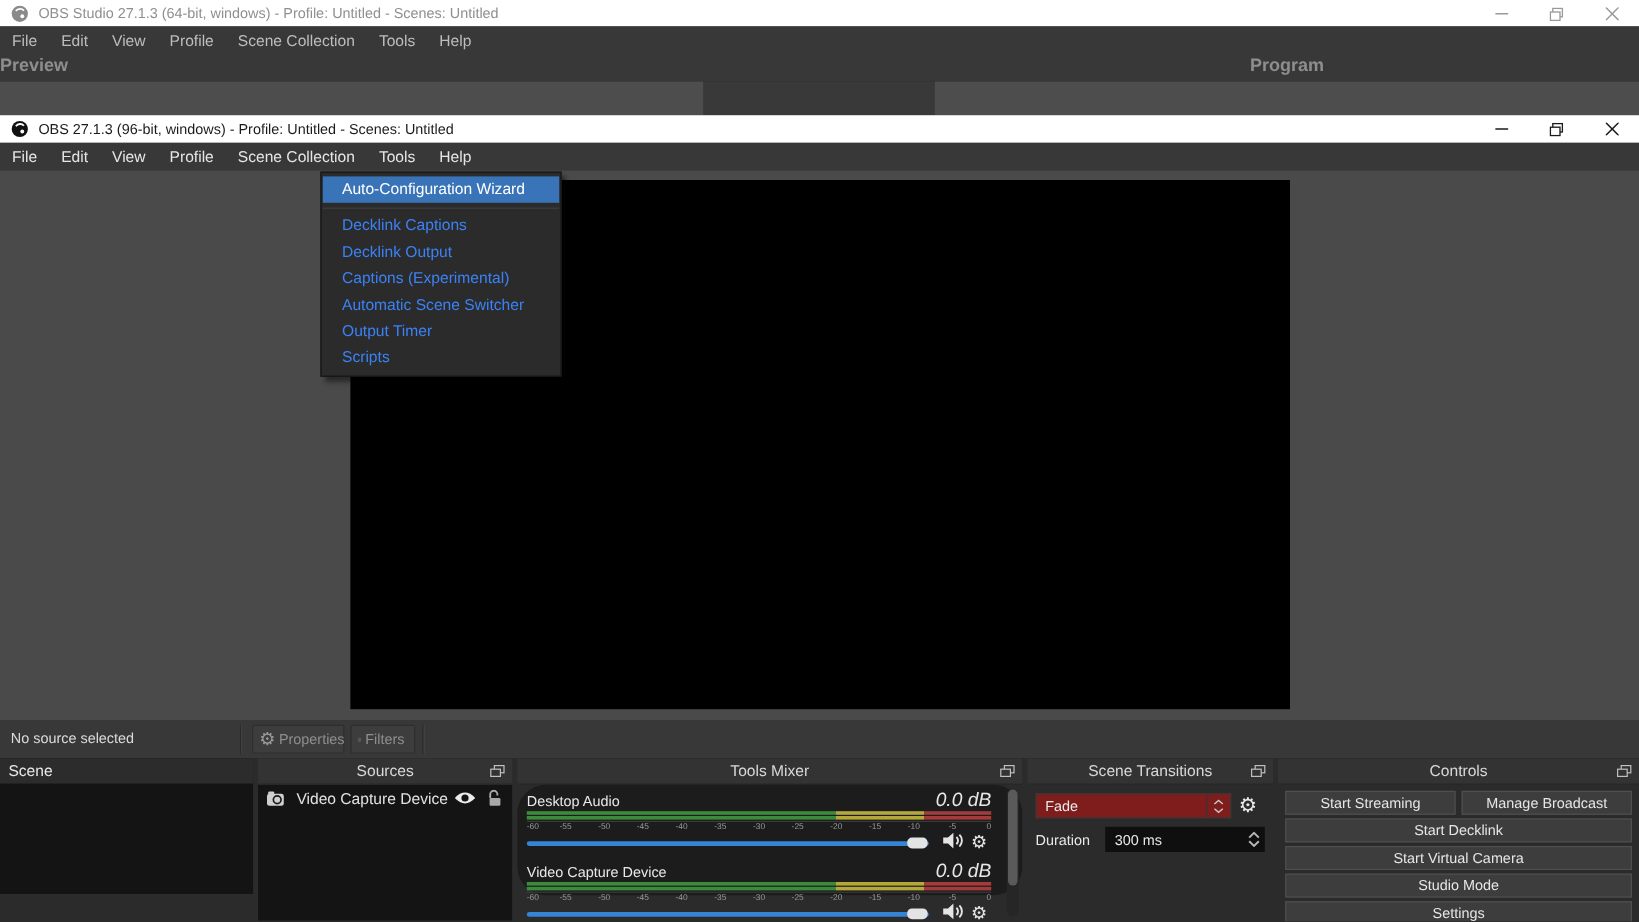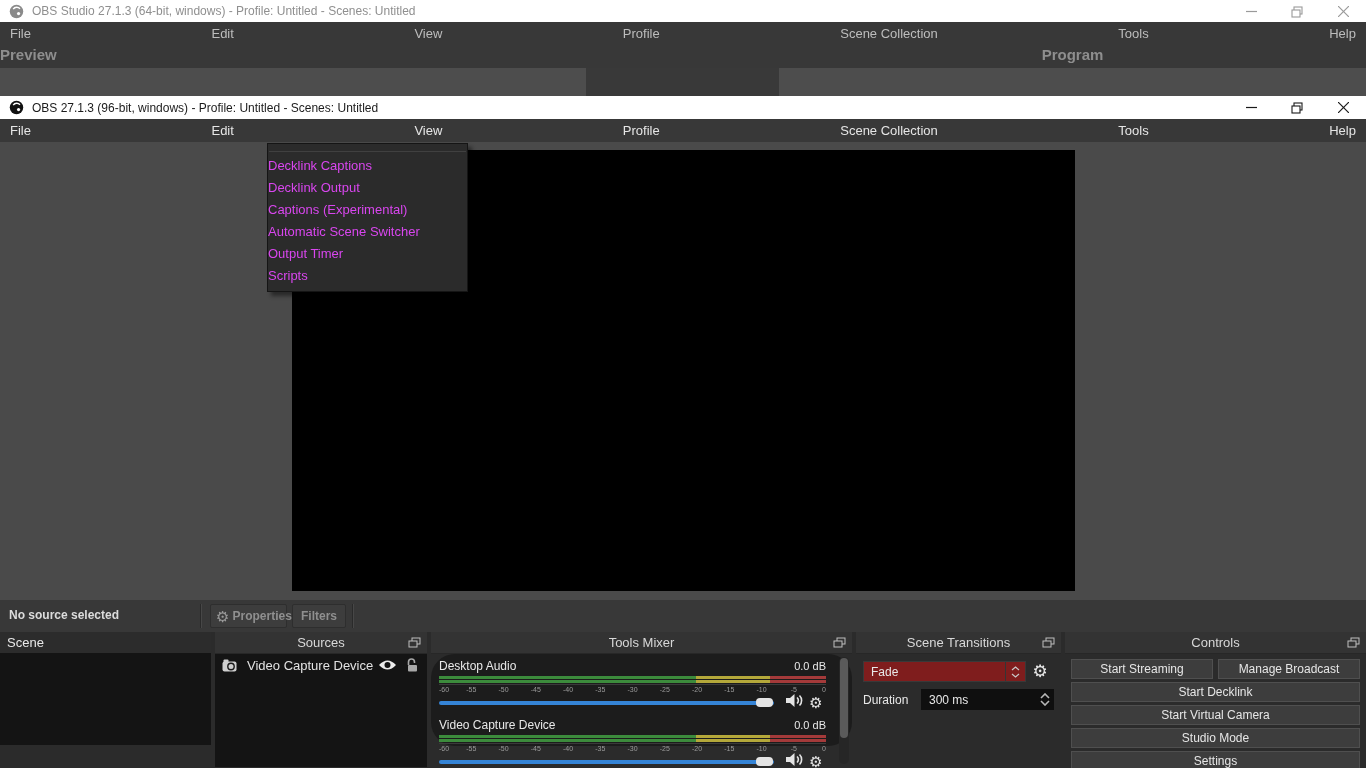--- a/index.html
+++ b/index.html
@@ -8,21 +8,21 @@
   #screen { position:relative; width:1366px; height:768px; overflow:hidden; }
 
   
   .titlebar { position:absolute; left:0; width:1366px; height:23px; background:#ffffff;
               display:flex; align-items:center; }
   .titlebar .logo { margin:0 8px 0 9px; width:15px; height:15px; flex:none; }
   .titlebar .title-text { font-size:12px; }
   .win-btns { position:absolute; right:0; top:0; height:23px; display:flex; }
   .win-btn { width:46px; height:23px; display:flex; align-items:center; justify-content:center; }
   .menubar { position:absolute; left:0; width:1366px; height:23px; background:#383838;
-             display:flex; align-items:center;justify-content:space-between; }
+             display:flex; align-items:center; }
   .menubar .mi { padding:0 10px; font-size:13px; height:23px; line-height:23px; }
 
   
   #back-titlebar { top:0; height:22px; }
   #back-titlebar .title-text { color:#8f8f8f; }
   #back-menubar { top:22px; }
   #back-menubar .mi { color:#bdbdbd; }
   #back-labelrow { position:absolute; top:45px; left:0; width:1366px; height:23px; background:#383838; }
   #back-labelrow .big-label { position:absolute; top:1px; font-size:15px; font-weight:bold; color:#8e8e8e; }
   #preview-label { left:0; width:586px; text-align:left; }
@@ -36,26 +36,26 @@
   #front-titlebar .title-text { color:#1b1b1b; }
   #front-menubar { top:119px; }
   #front-menubar .mi { color:#e6e6e6; }
   #front-content { position:absolute; top:142px; left:0; width:1366px; height:458px; background:#4a4a4a; }
   #canvas { position:absolute; left:292px; top:8px; width:783px; height:441px; background:#000; }
 
   
   #tools-menu { position:absolute; left:267px; top:143px; width:201px; z-index:60;
                 background:#2b2b2b; border:1px solid #151515; padding:3px 0 4px 0;
                 box-shadow:4px 4px 4px rgba(0,0,0,0.45); }
-  #tools-menu .dd-item { height:22px; line-height:22px; font-size:13px; color:#d946ef; }
+  #tools-menu .dd-item { height:22px; line-height:22px; padding-left:17px; font-size:13px; color:#3b82f6; }
   #tools-menu .dd-item.hl { color:#ffffff; margin:0 1px; padding-left:16px; }
   #tools-menu .dd-sep { height:1px; background:#404040; margin:4px 1px 3px 1px; }
 
   
-  #toolbar { position:absolute; top:600px; left:0; width:1366px; height:32px; background:#383838;font-weight:bold; }
+  #toolbar { position:absolute; top:600px; left:0; width:1366px; height:32px; background:#383838; }
   #status-text { position:absolute; left:9px; top:8px; font-size:12px; color:#dcdcdc; }
   .tb-sep { position:absolute; top:4px; width:2px; height:24px; background:#2a2a2a; border-right:1px solid #474747; }
   .tb-btn { position:absolute; top:4px; height:24px; background:#3d3d3d; border:1px solid #2e2e2e;
             border-radius:2px; display:flex; align-items:center; padding:0 8px 0 5px; color:#8f8f8f; font-size:12px; }
   .tb-btn .gear-glyph { font-size:15px; color:#9a9a9a; margin-right:3px; line-height:1; }
 
   
   #docks { position:absolute; top:632px; left:0; width:1366px; height:136px; background:#2b2b2b; }
   .dock { position:absolute; top:0; height:136px; overflow:hidden; }
   .dock-header { height:22px; background:#333333; display:flex; align-items:center; justify-content:center;
@@ -75,21 +75,21 @@
   .source-row .src-name { margin-left:8px; flex:1; }
   .source-row svg { flex:none; }
 
   
   #mixer-body { background:#1c1c1c; height:92px; position:relative; padding:5px 26px 0 8px;border-radius:24px; }
   #mixer-scrollbar { position:absolute; right:3px; top:3px; width:10px; height:107px; background:#262626; border-radius:5px; }
   #mixer-scroll-thumb { position:absolute; left:1px; top:1px; width:8px; height:80px; background:#5a5a5a; border-radius:4px; }
   .mix-item { margin-bottom:9px; }
   .mix-toprow { display:flex; justify-content:space-between; align-items:baseline; height:15px; }
   .mix-name { font-size:12px; color:#e8e8e8; }
-  .mix-db { font-size:11px; color:#e8e8e8; }
+  .mix-db { font-size:16px; color:#e8e8e8;font-style:italic; }
   .meter { height:7px; margin-top:2px; position:relative; }
   .meter .mbar { height:3px; }
   .meter .mbar + .mbar { margin-top:1px; }
   .ticks { position:relative; height:9px; margin-top:1px;
            border-top:1px solid #3a3a3a; }
   .ticks span { position:absolute; top:1px; font-size:7px; color:#9a9a9a; line-height:8px; }
   .mix-sliderrow { display:flex; align-items:center; height:13px; margin-top:3px; }
   .vol-slider { position:relative; flex:1; height:13px; margin-right:8px; }
   .vol-track { position:absolute; left:0; right:0; top:5px; height:4px; border-radius:2px; }
   .vol-handle { position:absolute; right:1px; top:2px; width:17px; height:9px; background:#e4e4e4; border-radius:4px; }
@@ -206,20 +206,21 @@
     <span class="mi">Scene Collection</span>
     <span class="mi">Tools</span>
     <span class="mi">Help</span>
   </div>
 
   <div id="front-content">
     <div id="canvas"></div>
   </div>
 
   <div id="tools-menu">
+    <div class="dd-item hl" style="background: rgb(58, 116, 184);">Auto-Configuration Wizard</div>
     <div class="dd-sep"></div>
     <div class="dd-item">Decklink Captions</div>
     <div class="dd-item">Decklink Output</div>
     <div class="dd-item">Captions (Experimental)</div>
     <div class="dd-item">Automatic Scene Switcher</div>
     <div class="dd-item">Output Timer</div>
     <div class="dd-item">Scripts</div>
   </div>
 
   <div id="toolbar">

